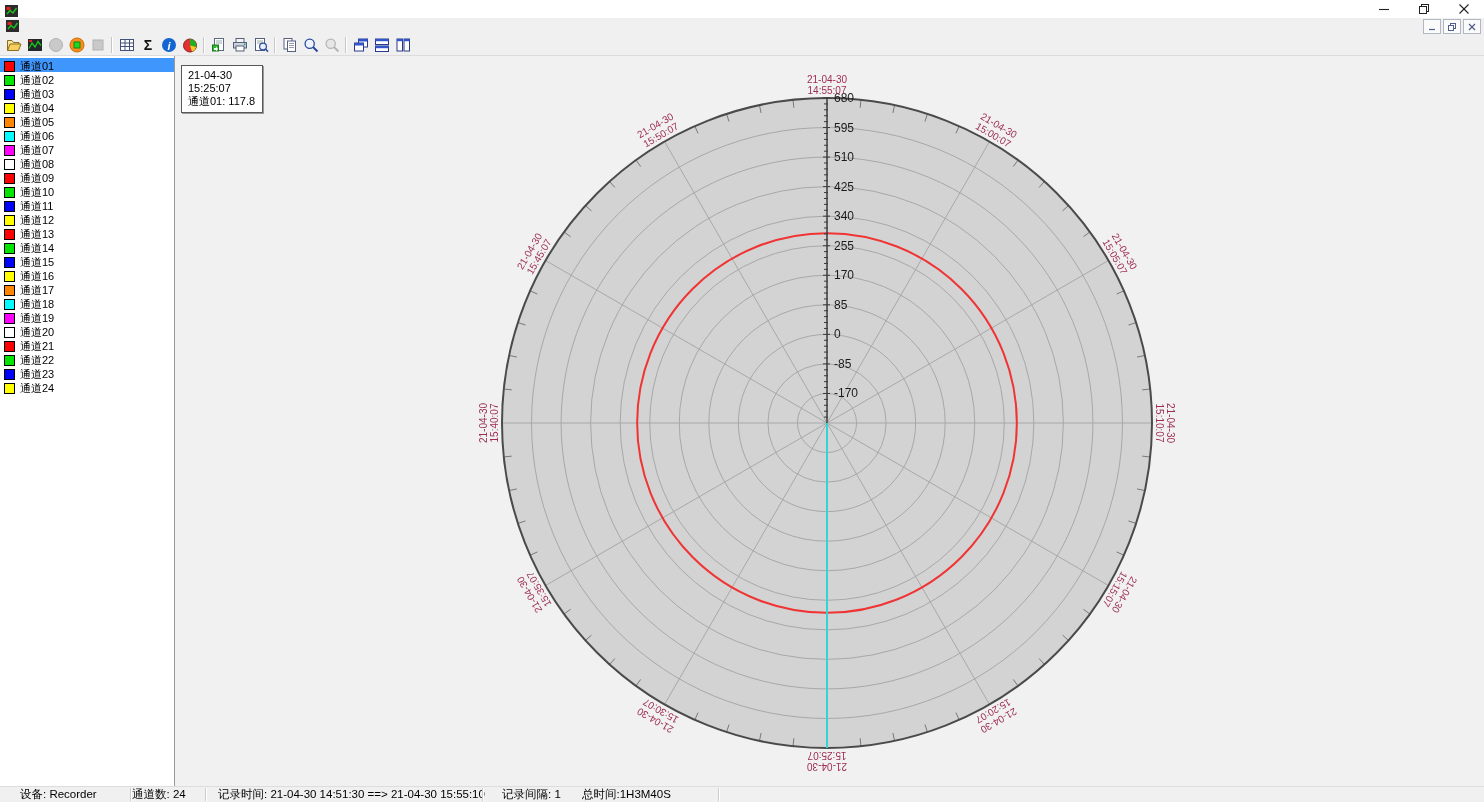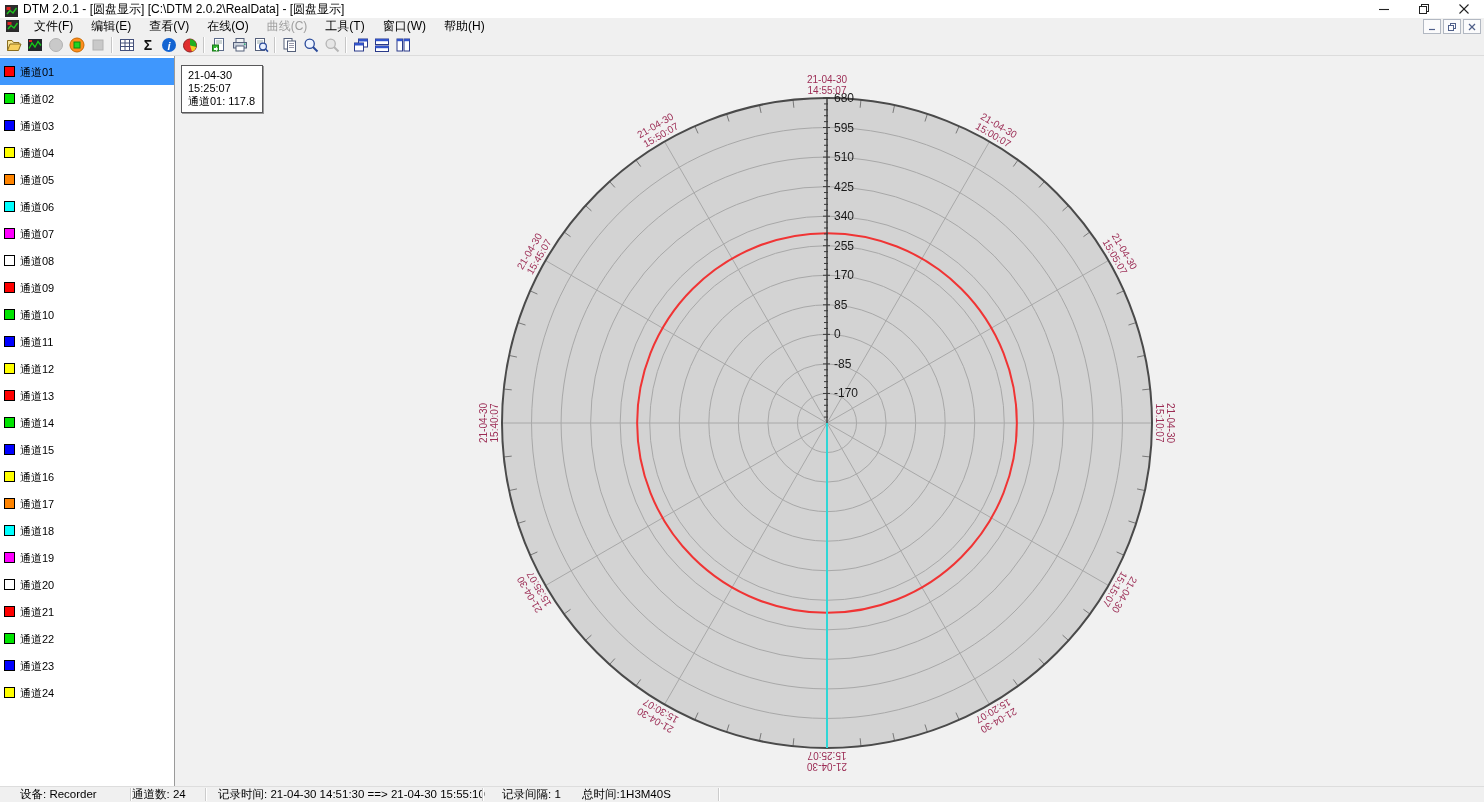--- a/index.html
+++ b/index.html
@@ -14,21 +14,21 @@
   .mdiicon{width:13px;height:12px;margin:0 6px 0 6px;}
   .menu-item{padding:0 9px;line-height:16px;cursor:default;white-space:nowrap;}
   .menu-item.disabled{color:#9e9e9e;}
   .mdi-controls{position:absolute;right:3px;top:1px;display:flex;gap:2px;}
   .mdibtn{width:16px;height:13px;border:1px solid #b2b8c2;background:#fbfbfc;display:flex;align-items:center;justify-content:center;}
   .toolbar{height:21px;background:#f0f0f0;display:flex;align-items:center;padding-left:3px;border-bottom:1px solid #dcdcdc;}
   .tbtn{width:21px;height:19px;display:flex;align-items:center;justify-content:center;}
   .tsep{width:1px;height:16px;background:#c6c6c6;border-right:1px solid #ffffff;margin:0 3px;}
   .main{position:absolute;top:56px;left:0;right:0;bottom:15px;display:flex;}
   .channel-panel{width:175px;background:#ffffff;border-right:1px solid #9a9a9a;border-bottom:1px solid #d0d0d0;padding-top:2px;box-sizing:border-box;}
-  .ch-row{display:flex;align-items:center;height:27px;padding-left:4px;font-size:11px;line-height:12px;cursor:default;}
+  .ch-row{display:flex;align-items:flex-end;height:14px;padding-left:4px;font-size:11px;line-height:12px;cursor:default;}
   .ch-row.selected{background:#3f97fd;}
   .swatch{width:9px;height:9px;border:1px solid #000;margin-right:5px;flex:none;}
   .chart-area{position:relative;flex:1;background:#f1f1f1;overflow:hidden;}
   .chart-area svg{position:absolute;left:0;top:0;}
   .tooltip{position:absolute;left:6px;top:9px;background:#ffffff;border:1px solid #58585a;
            box-shadow:1px 1px 0 #9a9a9a;padding:3px 7px 4px 6px;font-size:11px;line-height:13px;white-space:nowrap;}
   .statusbar{position:absolute;left:0;right:0;bottom:0;height:15px;background:#f0f0f0;border-top:1px solid #dddddd;font-size:11.5px;}
   .sfield{position:absolute;top:0;line-height:15px;white-space:nowrap;}
   .sdiv{position:absolute;top:1px;bottom:1px;width:1px;background:#cccccc;box-shadow:1px 0 0 #ffffff;}
   svg text{font-family:"Liberation Sans",sans-serif;}
@@ -37,21 +37,20 @@
 <body>
 
 <div class="titlebar">
   <span class="appicon">
     <svg width="13" height="12">
         <rect x="0" y="0" width="13" height="12" fill="#2b2b2b"></rect>
         <rect x="1.5" y="2" width="4" height="3" fill="#d22"></rect>
         <polyline points="2,9 5,5.5 8,8 11.5,3" stroke="#1ec41e" stroke-width="1.4" fill="none"></polyline>
       </svg>
   </span>
-  <span class="title">DTM 2.0.1 - [圆盘显示] [C:\DTM 2.0.2\RealData] - [圆盘显示]</span>
   <div class="win-controls">
     <div class="wbtn">
       <svg width="10" height="10">
           <line x1="0" y1="5.5" x2="10" y2="5.5" stroke="#222" stroke-width="1.1"></line>
         </svg>
     </div>
     <div class="wbtn">
       <svg width="10" height="10">
           <rect x="2.5" y="0.5" width="7" height="7" fill="none" stroke="#222"></rect>
           <rect x="0.5" y="2.5" width="7" height="7" fill="#fff" stroke="#222"></rect>
@@ -67,30 +66,20 @@
 </div>
 
 <div class="menubar">
   <span class="mdiicon">
     <svg width="13" height="12">
         <rect x="0" y="0" width="13" height="12" fill="#2b2b2b"></rect>
         <rect x="1.5" y="2" width="4" height="3" fill="#d22"></rect>
         <polyline points="2,9 5,5.5 8,8 11.5,3" stroke="#1ec41e" stroke-width="1.4" fill="none"></polyline>
       </svg>
   </span>
-  <div id="menu-items" style="display:flex;">
-      <span class="menu-item">文件(F)</span>
-      <span class="menu-item">编辑(E)</span>
-      <span class="menu-item">查看(V)</span>
-      <span class="menu-item">在线(O)</span>
-      <span class="menu-item disabled">曲线(C)</span>
-      <span class="menu-item">工具(T)</span>
-      <span class="menu-item">窗口(W)</span>
-      <span class="menu-item">帮助(H)</span>
-    </div>
   <div class="mdi-controls">
     <div class="mdibtn">
       <svg width="8" height="8">
           <line x1="1" y1="6.5" x2="7" y2="6.5" stroke="#50608a" stroke-width="1.2"></line>
         </svg>
     </div>
     <div class="mdibtn">
       <svg width="8" height="8">
           <rect x="2.5" y="0.5" width="5" height="5" fill="none" stroke="#50608a"></rect>
           <rect x="0.5" y="2.5" width="5" height="5" fill="#fbfbfc" stroke="#50608a"></rect>

